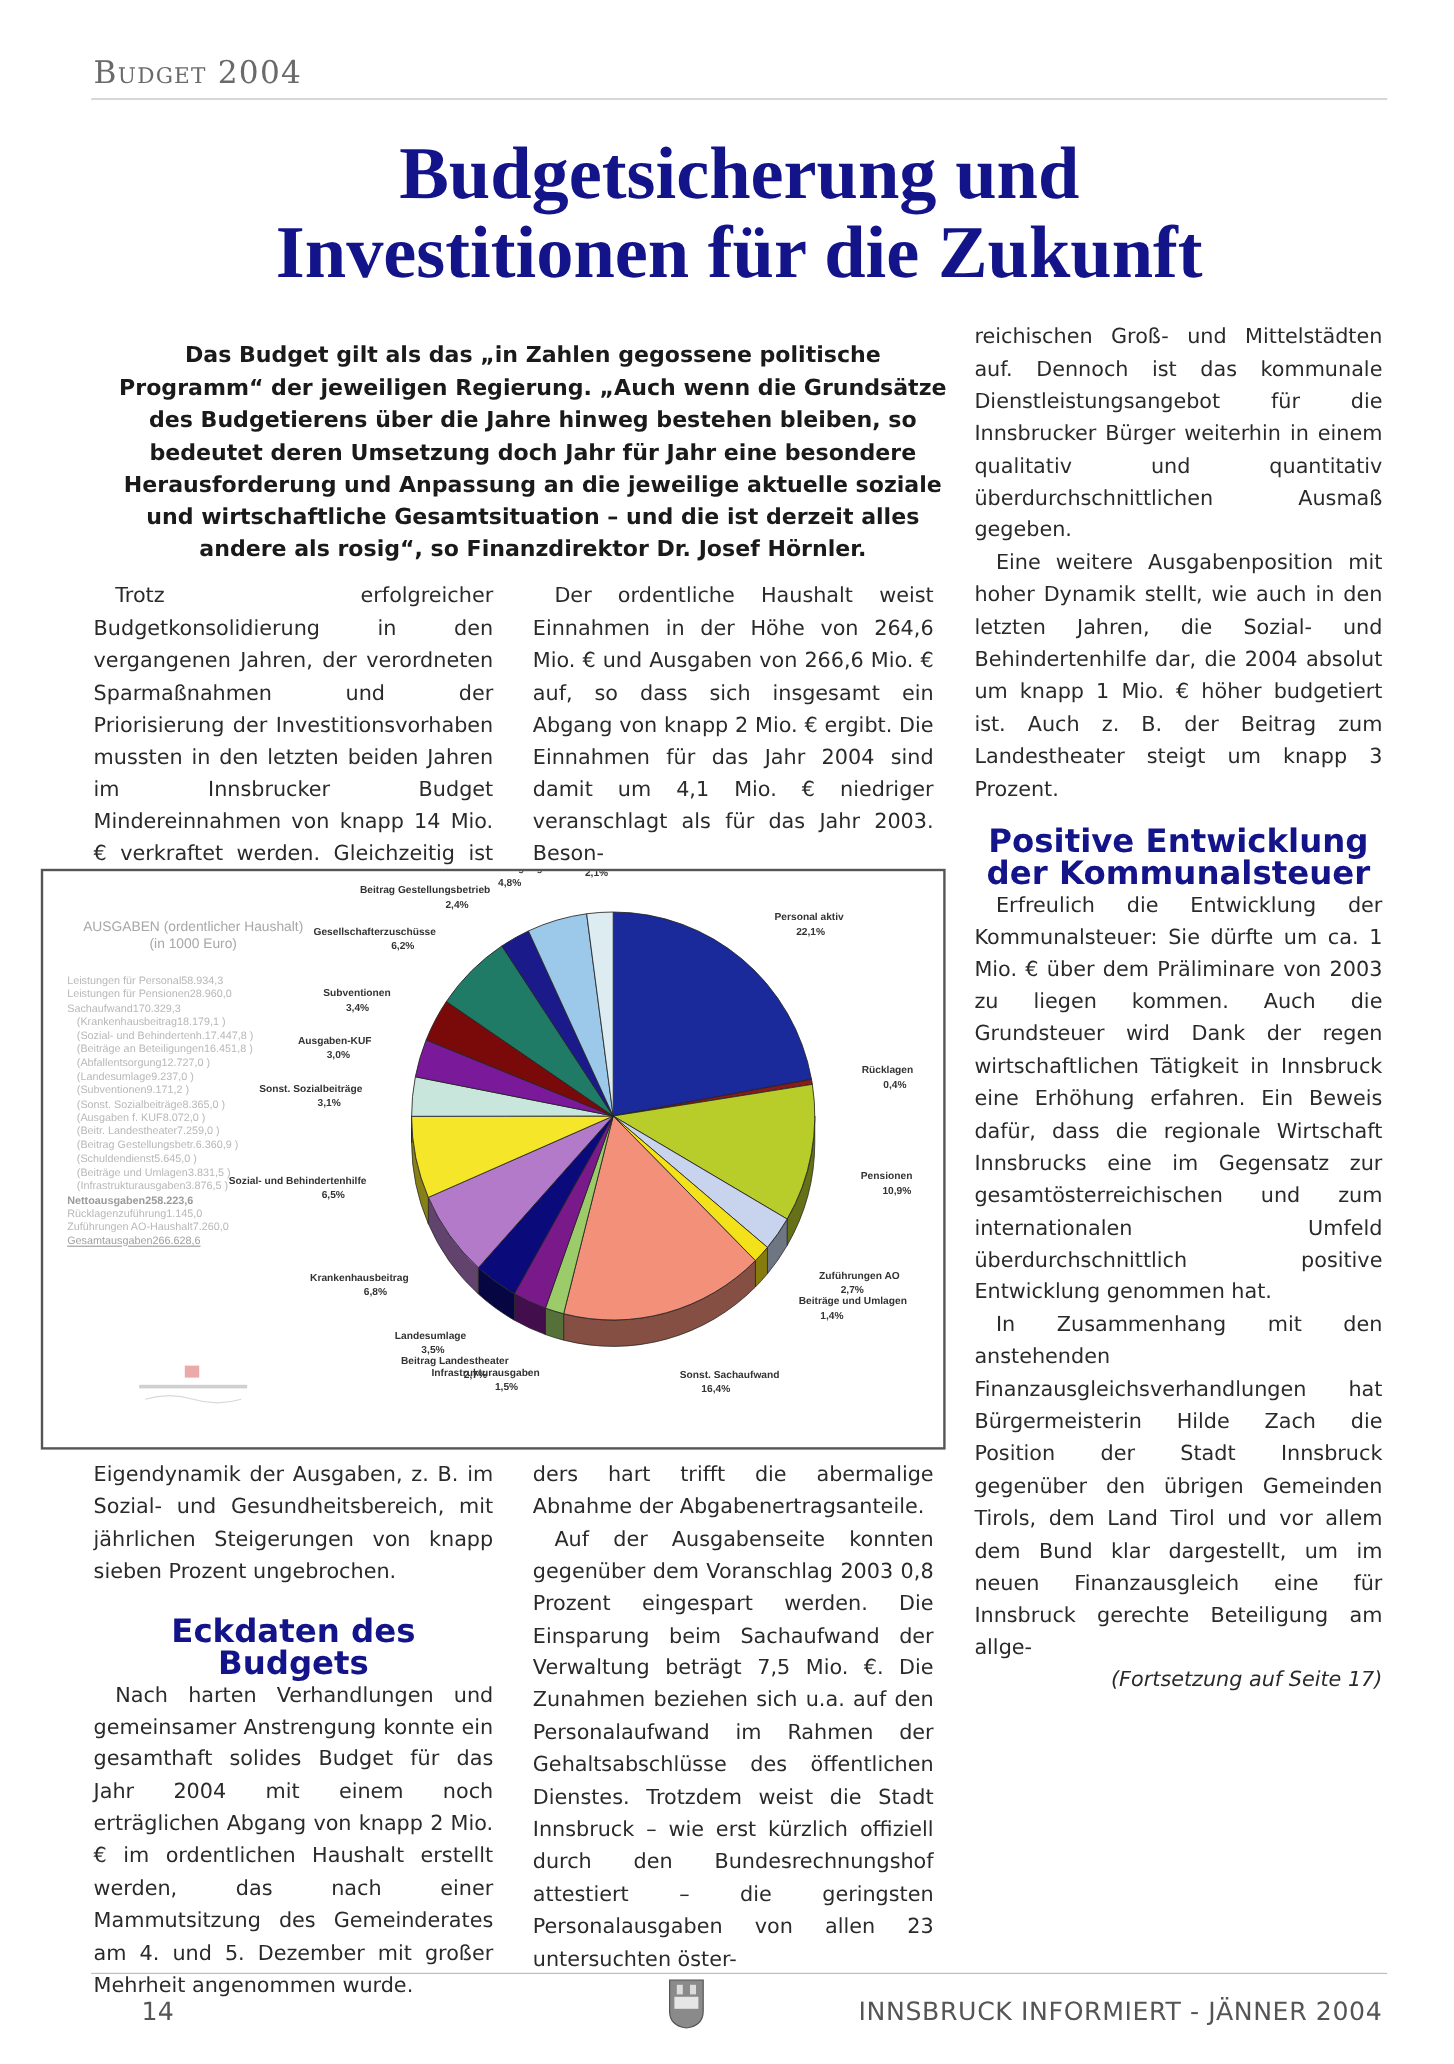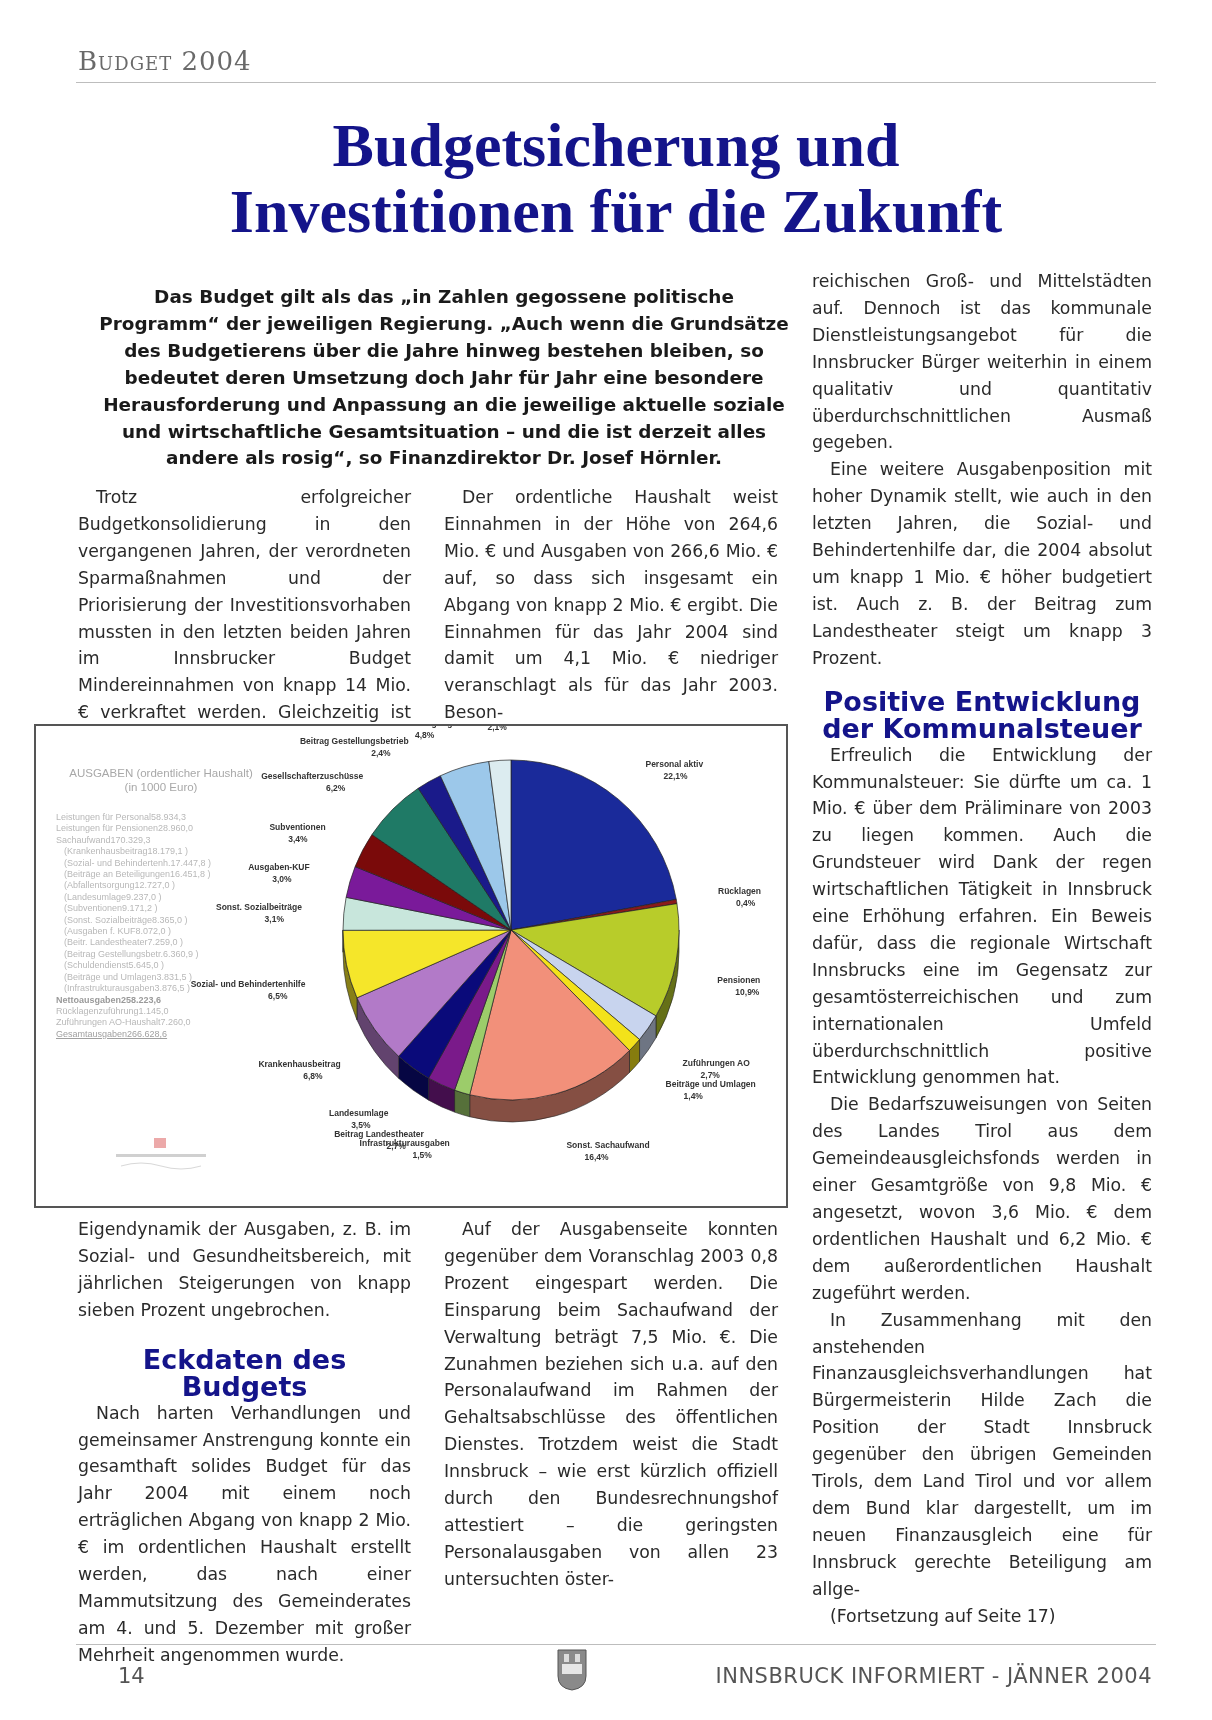--- a/index.html
+++ b/index.html
@@ -5,21 +5,21 @@
   html, body { margin:0; padding:0; background:#fff; }
   body { width:1212px; height:1720px; position:relative; overflow:hidden; font-family:"DejaVu Sans", sans-serif; color:#222; }
   .running-head { position:absolute; left:78px; top:46px; font-family:"DejaVu Serif", serif; font-size:26px; color:#6a6a6a; letter-spacing:1px; font-variant:small-caps; }
   .head-rule { position:absolute; left:76px; right:56px; top:82px; border-top:1.5px solid #bdbdbd; }
   .title { position:absolute; left:60px; right:40px; top:112px; text-align:center; font-family:"Liberation Serif", serif; font-weight:bold; color:#14148a; font-size:62px; line-height:66px; }
   .lead { position:absolute; left:96px; width:696px; top:284px; text-align:center; font-family:"DejaVu Sans", sans-serif; font-weight:bold; font-size:18.4px; line-height:26.9px; color:#1a1a1a; }
   .col { position:absolute; font-family:"DejaVu Sans", sans-serif; font-size:17.3px; line-height:26.9px; color:#2a2a2a; text-align:justify; }
   .col p { margin:0; text-indent:18px; }
   .col p.noind { text-indent:0; }
   .sub { font-weight:bold; color:#14148a; font-size:27px; line-height:27px; text-align:center; margin:0; text-indent:0 !important; }
-  .cont { }
+  .cont { text-align:right; font-style:italic; }
   .chart-box { position:absolute; left:34px; top:724px; width:750px; height:480px; border:2px solid #555; background:#fff; }
   .tbl-title { position:absolute; left:20px; top:40px; width:210px; text-align:center; color:#a8a8a8; font-family:"Liberation Sans", sans-serif; font-size:11.5px; line-height:14px; }
   .tbl { position:absolute; left:20px; top:86px; width:215px; font-family:"Liberation Sans", sans-serif; font-size:9px; line-height:11.4px; color:#b8b8b8; }
   .tbl .r { display:flex; }
   .tbl .r.ind .l { padding-left:8px; }
   .tbl .r.b { color:#9a9a9a; font-weight:bold; }
   .tbl .r.u { text-decoration:underline; color:#a0a0a0; }
   .pie-svg { position:absolute; left:0; top:0; }
   .logo { position:absolute; left:70px; top:410px; width:110px; height:40px; }
   .foot-rule { position:absolute; left:76px; right:56px; top:1644px; border-top:1px solid #bdbdbd; }
@@ -243,29 +243,29 @@
   </svg>
 </div>
 
 <div class="col" style="left:78px; top:1216px; width:333px;">
   <p class="noind">Eigendynamik der Ausgaben, z. B. im Sozial- und Gesundheitsbereich, mit jährlichen Steigerungen von knapp sieben Prozent ungebrochen.</p>
   <p class="sub" style="margin-top:22px;">Eckdaten des Budgets</p>
   <p>Nach harten Verhandlungen und gemeinsamer Anstrengung konnte ein gesamthaft solides Budget für das Jahr 2004 mit einem noch erträglichen Abgang von knapp 2 Mio. € im ordentlichen Haushalt erstellt werden, das nach einer Mammutsitzung des Gemeinderates am 4. und 5. Dezember mit großer Mehrheit angenommen wurde.</p>
 </div>
 
 <div class="col" style="left:444px; top:1216px; width:334px;">
+  <p class="noind">ders hart trifft die abermalige Abnahme der Abgabenertragsanteile.</p>
   <p>Auf der Ausgabenseite konnten gegenüber dem Voranschlag 2003 0,8 Prozent eingespart werden. Die Einsparung beim Sachaufwand der Verwaltung beträgt 7,5 Mio. €. Die Zunahmen beziehen sich u.a. auf den Personalaufwand im Rahmen der Gehaltsabschlüsse des öffentlichen Dienstes. Trotzdem weist die Stadt Innsbruck – wie erst kürzlich offiziell durch den Bundesrechnungshof attestiert – die geringsten Personalausgaben von allen 23 untersuchten öster-</p>
 </div>
 
 <div class="col" style="left:812px; top:268px; width:340px;">
   <p class="noind">reichischen Groß- und Mittelstädten auf. Dennoch ist das kommunale Dienstleistungsangebot für die Innsbrucker Bürger weiterhin in einem qualitativ und quantitativ überdurchschnittlichen Ausmaß gegeben.</p>
   <p>Eine weitere Ausgabenposition mit hoher Dynamik stellt, wie auch in den letzten Jahren, die Sozial- und Behindertenhilfe dar, die 2004 absolut um knapp 1 Mio. € höher budgetiert ist. Auch z. B. der Beitrag zum Landestheater steigt um knapp 3 Prozent.</p>
   <p class="sub" style="margin-top:16px;">Positive Entwicklung der Kommunalsteuer</p>
   <p>Erfreulich die Entwicklung der Kommunalsteuer: Sie dürfte um ca. 1 Mio. € über dem Präliminare von 2003 zu liegen kommen. Auch die Grundsteuer wird Dank der regen wirtschaftlichen Tätigkeit in Innsbruck eine Erhöhung erfahren. Ein Beweis dafür, dass die regionale Wirtschaft Innsbrucks eine im Gegensatz zur gesamtösterreichischen und zum internationalen Umfeld überdurchschnittlich positive Entwicklung genommen hat.</p>
-  <p>Die Bedarfszuweisungen von Seiten des Landes Tirol aus dem Gemeindeausgleichsfonds werden in einer Gesamtgröße von 9,8 Mio. € angesetzt, wovon 3,6 Mio. € dem ordentlichen Haushalt und 6,2 Mio. € dem außerordentlichen Haushalt zugeführt werden.</p>
   <p>In Zusammenhang mit den anstehenden Finanzausgleichsverhandlungen hat Bürgermeisterin Hilde Zach die Position der Stadt Innsbruck gegenüber den übrigen Gemeinden Tirols, dem Land Tirol und vor allem dem Bund klar dargestellt, um im neuen Finanzausgleich eine für Innsbruck gerechte Beteiligung am allge-</p>
   <p class="cont">(Fortsetzung auf Seite 17)</p>
 </div>
 
 <div class="foot-rule"></div>
 <div class="page-no">14</div>
 <svg class="crest" viewBox="0 0 32 44">
   <path d="M2 2 H30 V28 Q30 40 16 42 Q2 40 2 28 Z" fill="#8a8a8a" stroke="#555" stroke-width="1"></path>
   <rect x="6" y="16" width="20" height="10" fill="#e6e6e6"></rect>
   <rect x="8" y="6" width="5" height="8" fill="#dcdcdc"></rect>

